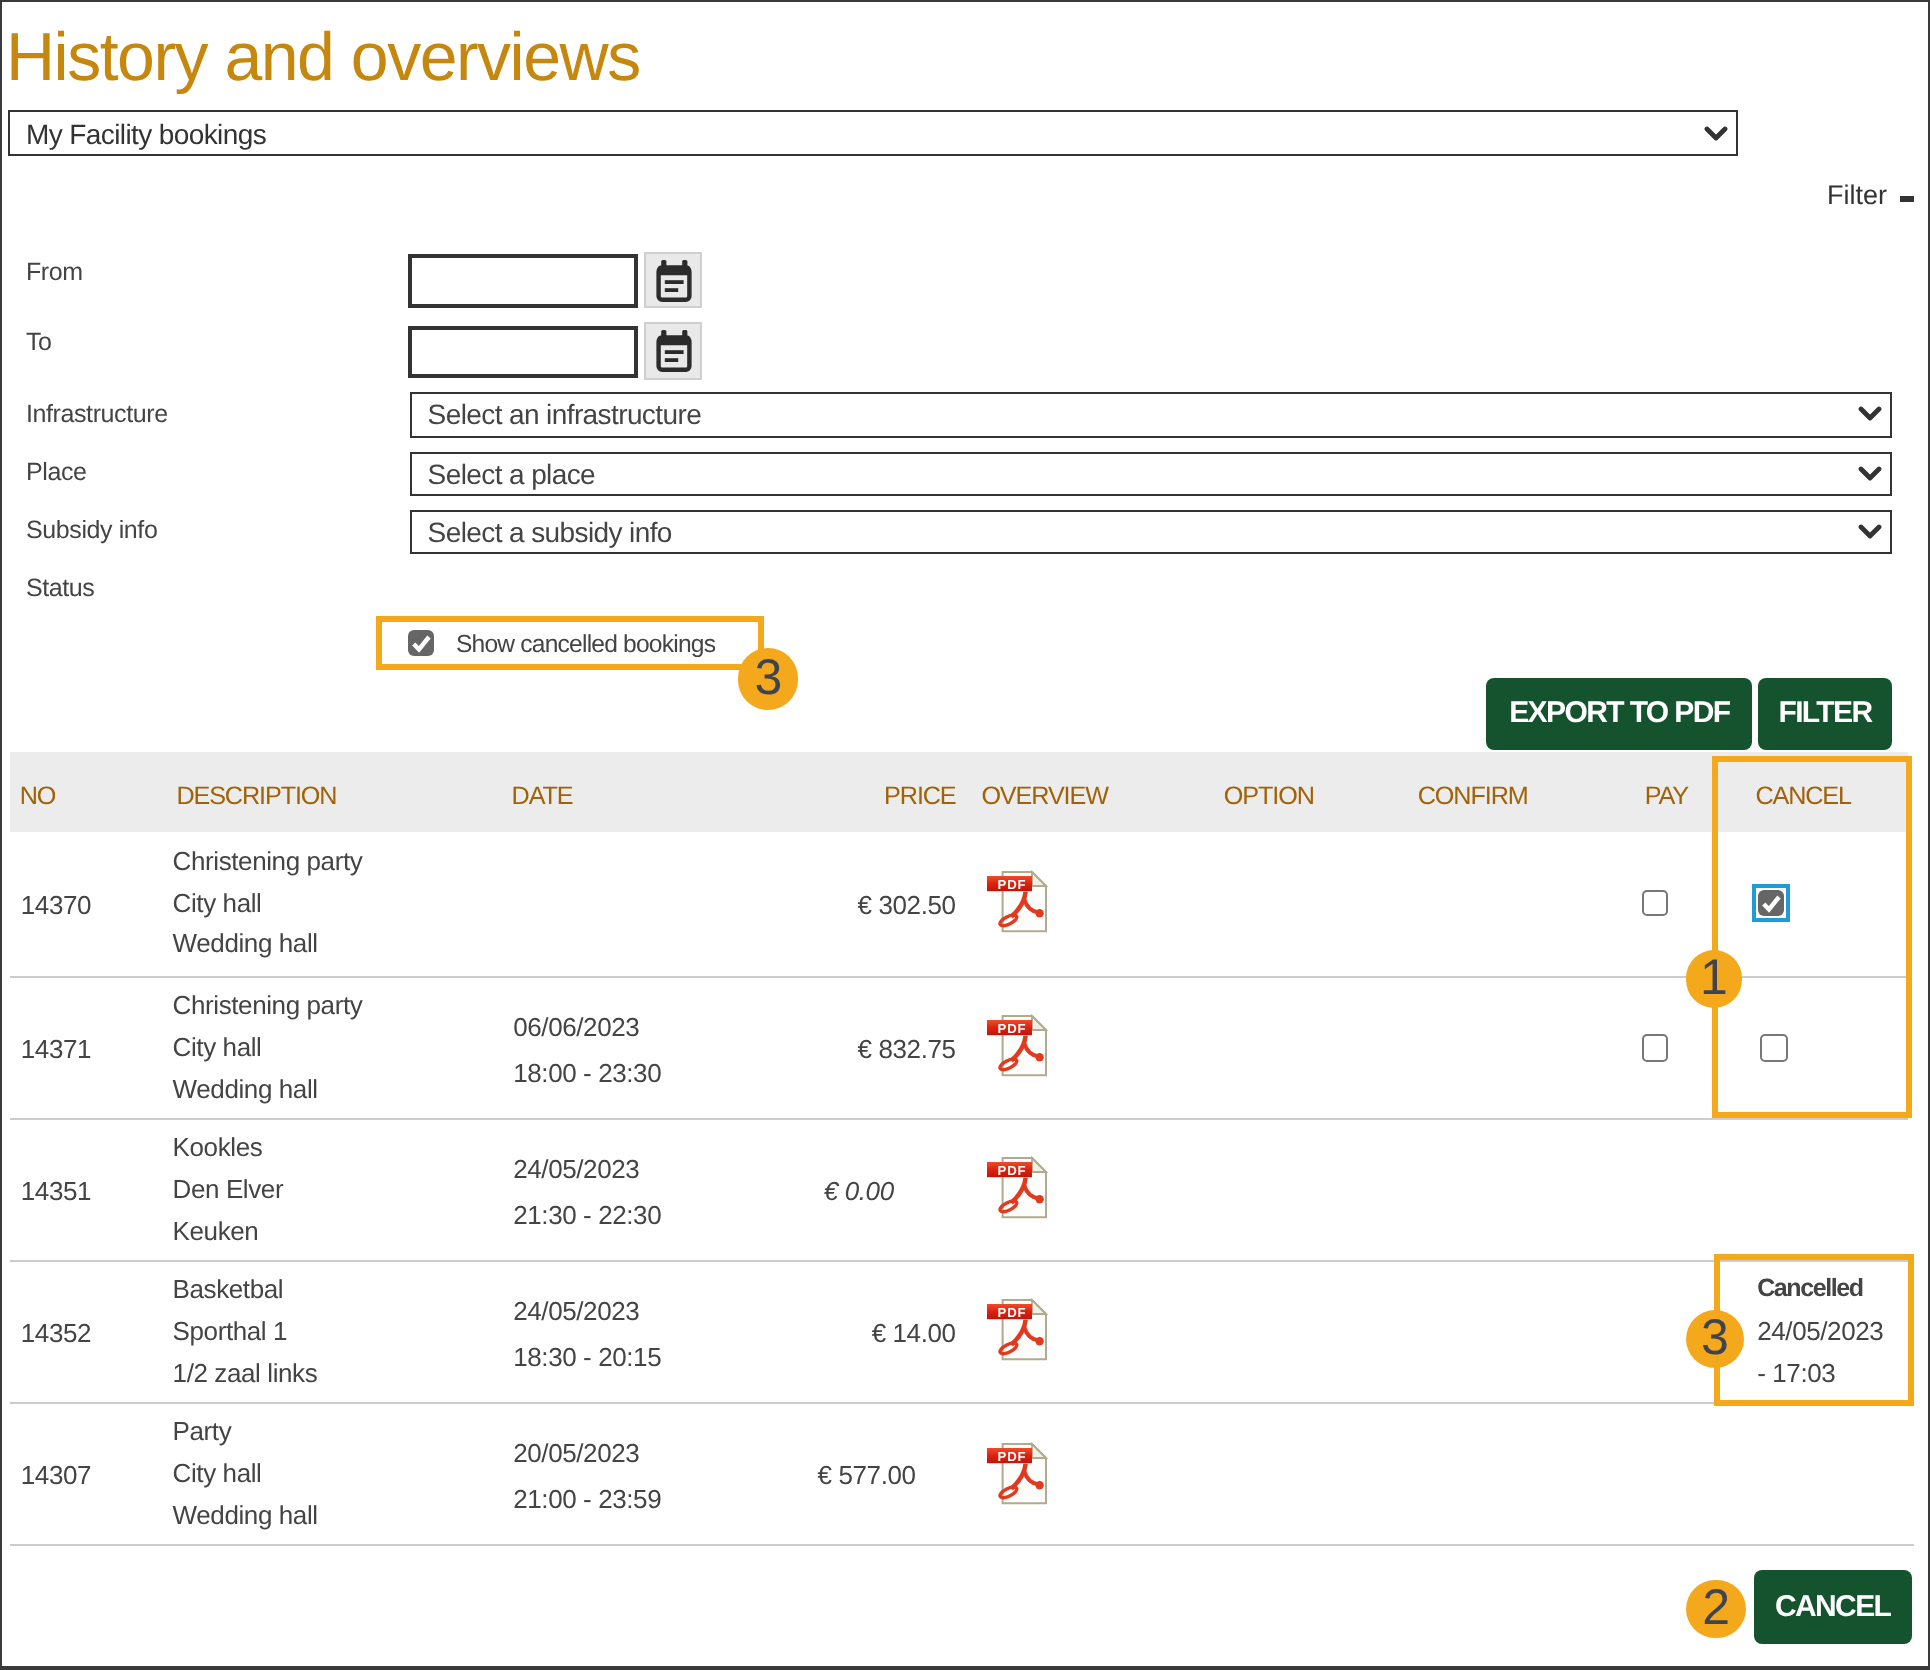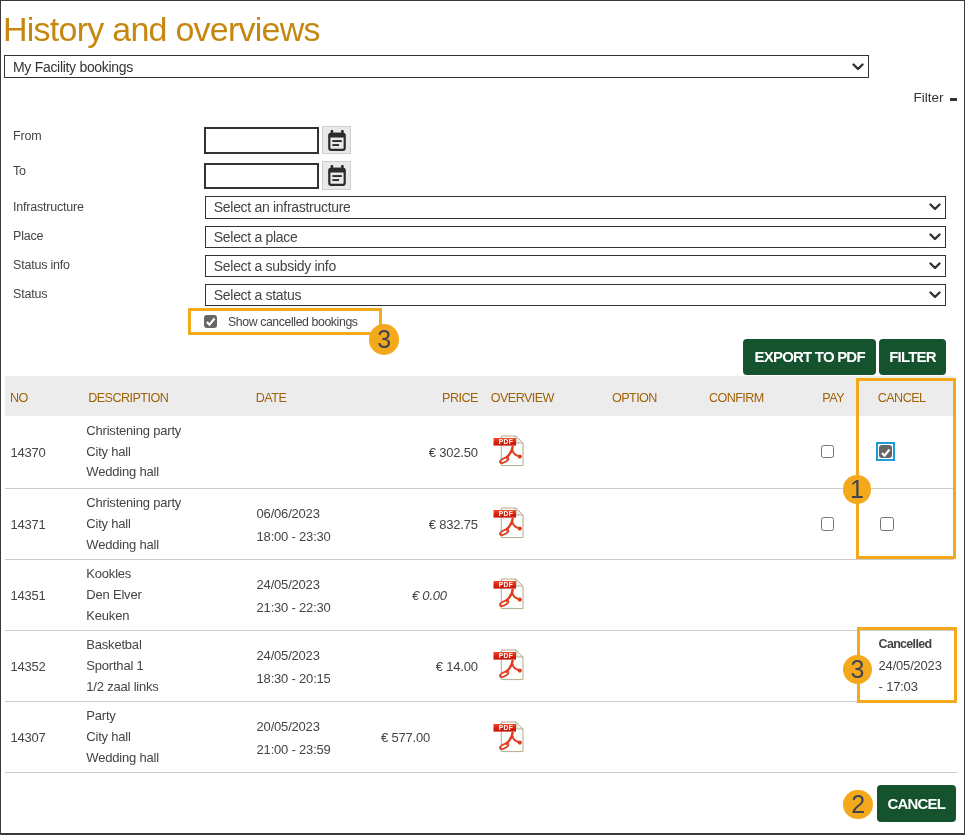--- a/index.html
+++ b/index.html
@@ -50,28 +50,25 @@
 </svg>
     </div>
 <div class="lbl" style="left:12px;top:198.5px;">Infrastructure</div>
 <div class="sel" style="left:203.8px;top:195.3px;width:740.8px;height:22.3px;">Select an infrastructure<span class="chev"><svg width="12" height="8" viewBox="0 0 12 8">
           <path d="M1.5 1.5 L6 6 L10.5 1.5" fill="none" stroke="#333" stroke-width="2.4" stroke-linecap="round" stroke-linejoin="round"></path>
         </svg></span></div>
 <div class="lbl" style="left:12px;top:227.7px;">Place</div>
 <div class="sel" style="left:203.8px;top:224.5px;width:740.8px;height:22.3px;">Select a place<span class="chev"><svg width="12" height="8" viewBox="0 0 12 8">
           <path d="M1.5 1.5 L6 6 L10.5 1.5" fill="none" stroke="#333" stroke-width="2.4" stroke-linecap="round" stroke-linejoin="round"></path>
         </svg></span></div>
-<div class="lbl" style="left:12px;top:256.9px;">Status info</div>
+<div class="lbl" style="left:12px;top:256.9px;">Subsidy info</div>
 <div class="sel" style="left:203.8px;top:253.7px;width:740.8px;height:22.3px;">Select a subsidy info<span class="chev"><svg width="12" height="8" viewBox="0 0 12 8">
           <path d="M1.5 1.5 L6 6 L10.5 1.5" fill="none" stroke="#333" stroke-width="2.4" stroke-linecap="round" stroke-linejoin="round"></path>
         </svg></span></div>
 <div class="lbl" style="left:12px;top:286.1px;">Status</div>
-<div class="sel" style="left:203.8px;top:282.9px;width:740.8px;height:22.3px;">Select a status<span class="chev"><svg width="12" height="8" viewBox="0 0 12 8">
-          <path d="M1.5 1.5 L6 6 L10.5 1.5" fill="none" stroke="#333" stroke-width="2.4" stroke-linecap="round" stroke-linejoin="round"></path>
-        </svg></span></div>
 <div class="obox" style="left:186.5px;top:307px;width:194px;height:27px;"></div>
 <div style="position:absolute;left:203px;top:313.7px;width:13.4px;height:13.4px;background:#666;border-radius:3px;"><svg width="13.4" height="13.4" viewBox="0 0 13.4 13.4">
         <path d="M2.9 7.0 L5.5 9.7 L10.5 3.5" fill="none" stroke="#fff" stroke-width="2.2"></path>
       </svg></div>
 <div class="lbl" style="left:227px;top:313.8px;font-size:12.3px;letter-spacing:-0.4px;">Show cancelled bookings</div>
 <div style="position:absolute;left:368.1px;top:323.4px;width:30.2px;height:30.2px;border-radius:50%;background:#F4A91C;color:#3f4450;font-size:25px;font-weight:normal;display:flex;align-items:center;justify-content:center;z-index:30;">3</div>
 <div class="btn" style="left:742.4px;top:337.5px;width:132.6px;height:36.5px;">EXPORT TO PDF</div>
 <div class="btn" style="left:878px;top:337.5px;width:67px;height:36.5px;">FILTER</div>
 <div class="abs" style="left:4px;top:374.9px;width:948.5px;height:40.4px;background:#ececec;"></div>
 <div class="hdr" style="left:8.9px;top:389.8px;">NO</div>
@@ -182,21 +179,21 @@
 <path d="M19.8 10.8 C19.4 15.2 16.8 19.6 12.6 23.4" stroke-width="2.3"></path>
 <path d="M19.2 14.8 C20.2 18.2 22.6 20.6 26.2 21.2" stroke-width="2"></path>
 <ellipse cx="11.2" cy="25.2" rx="4.6" ry="1.9" stroke-width="1.7" transform="rotate(-27 11.2 25.2)"></ellipse>
 </g>
 <circle cx="26.8" cy="21.6" r="2.1" fill="#e23a1e"></circle>
 </svg></div>
 <div class="cell" style="left:877.6px;top:632.0px;line-height:21.2px;"><span style="font-weight:bold;font-size:12.5px;letter-spacing:-0.7px;">Cancelled</span><br>24/05/2023<br>- 17:03</div>
 <div class="cell" style="left:9.4px;top:726.2px;">14307</div>
 <div class="cell" style="left:85.3px;top:705.2px;line-height:20.85px;">Party<br>City hall<br>Wedding hall</div>
 <div class="cell" style="left:255.6px;top:714.0px;line-height:23px;">20/05/2023<br>21:00 - 23:59</div>
-<div class="cell" style="left:380px;top:726.2px;width:96.8px;text-align:left;">€ 577.00</div>
+<div class="cell" style="left:360px;top:726.2px;width:96.8px;text-align:right;">€ 577.00</div>
 <div class="abs" style="left:491.5px;top:719.5px;width:31px;height:32px;"><svg width="31" height="32" viewBox="0 0 31 32">
 <defs>
           <linearGradient id="bg" x1="0" y1="0" x2="0" y2="1">
 <stop offset="0" stop-color="#f04b2d"></stop>
             <stop offset="0.5" stop-color="#dd2210"></stop>
             <stop offset="1" stop-color="#c11508"></stop>
 </linearGradient>
         </defs>
 <path d="M8.3 1 H23 L30 8 V30.6 H8.3 z" fill="#fdfdfb" stroke="#b2aa8c" stroke-width="1"></path>
 <path d="M23 1 L30 8 L23 8 z" fill="#f1eee3" stroke="#b2aa8c" stroke-width="0.9"></path>

